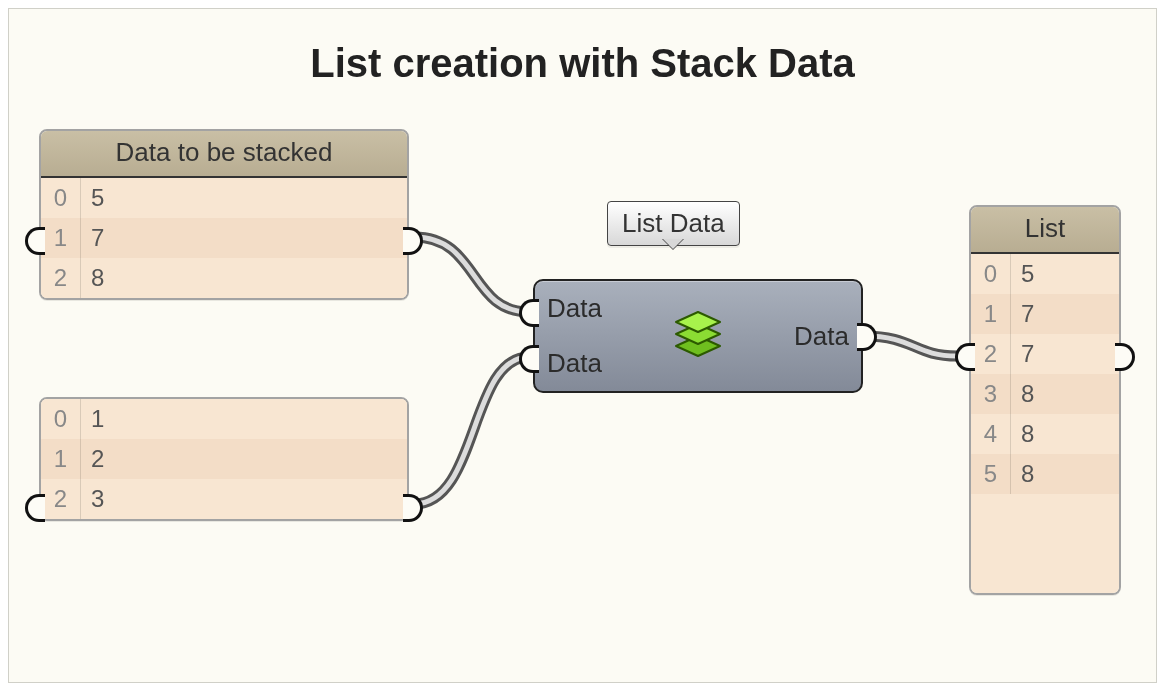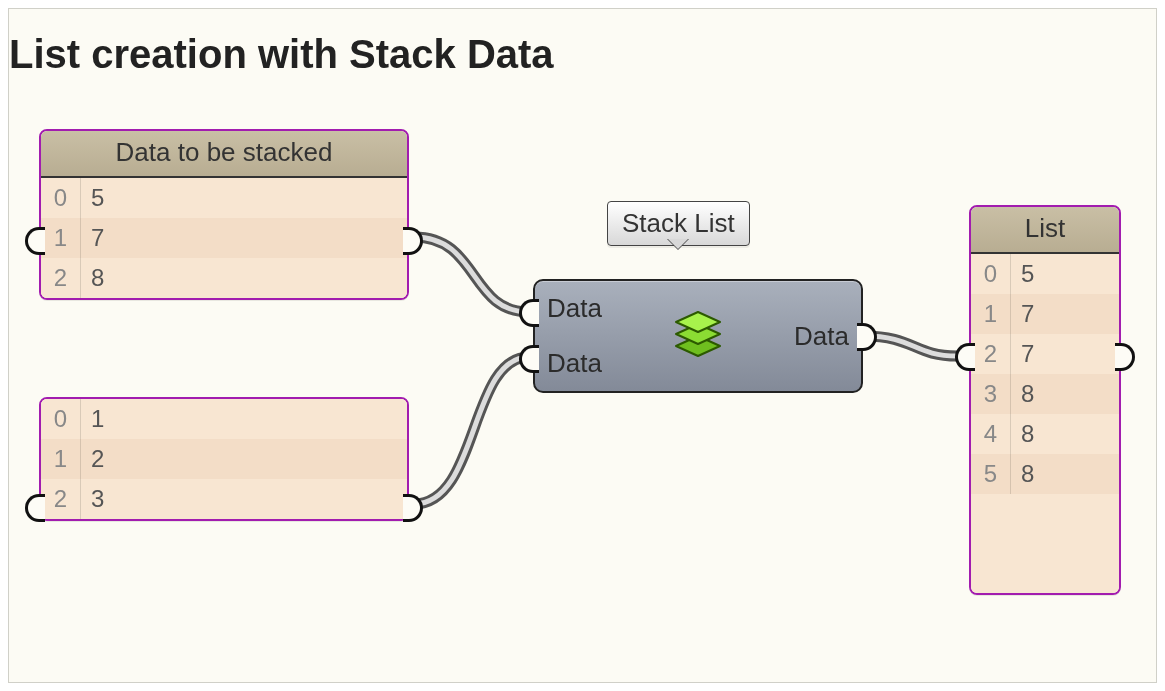--- a/index.html
+++ b/index.html
@@ -11,38 +11,38 @@
   }
   .frame {
     position: absolute;
     left: 8px; top: 8px;
     width: 1149px; height: 675px;
     border: 1px solid #d0d0c8;
     background: #fcfbf4;
   }
   .title {
     position: absolute;
-    left: 0; top: 23px;
+    left: 0; top: 32px;
     width: 100%;
-    text-align: left;
+    text-align: center;
     font-size: 40px;
     font-weight: 600;
     color: #222;
   }
   
   svg.wires {
     position: absolute;
     left: 0; top: 0;
     width: 1149px; height: 675px;
     pointer-events: none;
   }
   
   .panel {
     position: absolute;
-    border: 2px solid #a21caf;
+    border: 2px solid #a3a3a3;
     border-radius: 8px;
     overflow: hidden;
     box-shadow: 0 1px 0 rgba(0,0,0,0.08);
   }
   .panel .hdr {
     background: linear-gradient(#c9bfa5, #b8ad92);
     text-align: center;
     font-size: 26px;
     padding: 6px 4px 8px 4px;
     color: #333;
@@ -213,21 +213,21 @@
           <polygon points="32,6  54,16 32,26 10,16" fill="#a7f24c"></polygon>
         </g>
       </svg>
     </div>
   </div>
   <div class="grip left" style="left:510px; top:290px;"></div>
   <div class="grip left" style="left:510px; top:336px;"></div>
   <div class="grip right" style="left:848px; top:314px;"></div>
 
   <div class="tooltip" style="left:598px; top:192px;">
-    <span>Stack List</span>
+    <span>List Data</span>
   </div>
 
   <div class="panel" style="left:960px; top:152px; width:152px; height:390px;margin-top:44px;">
     <div class="hdr">List</div>
     <div class="body" style="height:344px;">
         <div class="row">
           <div class="idx">0</div>
           <div class="val">5</div>
         </div>
         <div class="row">

